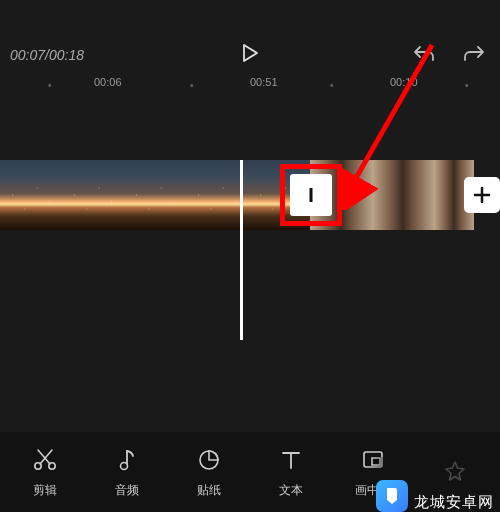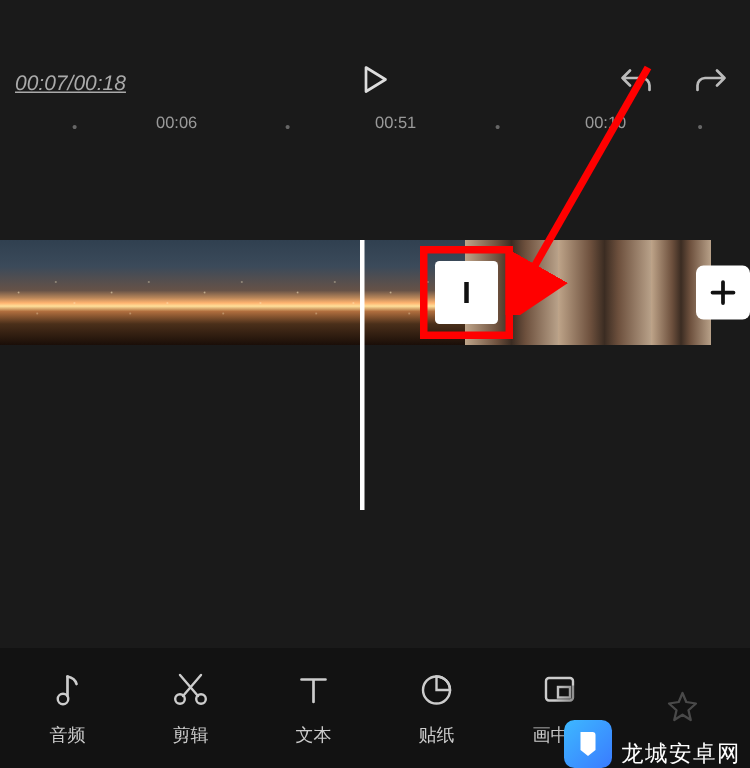--- a/index.html
+++ b/index.html
@@ -17,21 +17,20 @@
       display: flex;
       align-items: center;
       height: 70px;
       padding: 40px 10px 0 10px;
       position: relative;
     }
     .time-display {
       font-size: 14px;
       color: #aaa;
       font-style: italic;
-      text-decoration: underline;
     }
     .play-center {
       position: absolute;
       left: 50%;
       transform: translateX(-50%);
     }
     .play-btn { padding: 6px; cursor: pointer; }
     .undo-redo {
       position: absolute;
       right: 10px;
@@ -212,21 +211,21 @@
     <div class="redo-btn">
       <svg width="24" height="20" viewBox="0 0 24 20">
         <path d="M16 4 L21 9 L16 14 M21 9 H8 A5 5 0 0 0 3 14 V17" fill="none" stroke="#bbb" stroke-width="1.8" stroke-linecap="round" stroke-linejoin="round"></path>
       </svg>
     </div>
   </div>
 </div>
 
 <div class="time-ruler">
   <span class="ruler-dot" style="left:48px">•</span>
-  <span class="ruler-label" style="left:104px">00:06</span>
+  <span class="ruler-label" style="left:94px">00:06</span>
   <span class="ruler-dot" style="left:190px">•</span>
   <span class="ruler-label" style="left:250px">00:51</span>
   <span class="ruler-dot" style="left:330px">•</span>
   <span class="ruler-label" style="left:390px">00:10</span>
   <span class="ruler-dot" style="left:465px">•</span>
 </div>
 
 <div class="timeline-area">
   <div class="clips-row">
     <div class="clip-thumb sunset" style="width:62px"></div>
@@ -262,53 +261,53 @@
       <path d="M0 0 L10 5 L0 10 Z" fill="#ff0000"></path>
     </marker>
   </defs>
   <line x1="95" y1="5" x2="15" y2="145" stroke="#ff0000" stroke-width="5" marker-end="url(#ah)"></line>
 </svg>
 
 <div class="bottom-toolbar">
   <div class="tool-item">
     <div class="tool-icon">
       <svg width="26" height="26" viewBox="0 0 26 26">
+        <circle cx="6" cy="19" r="3.2" fill="none" stroke="#ccc" stroke-width="1.6"></circle>
+        <circle cx="20" cy="19" r="3.2" fill="none" stroke="#ccc" stroke-width="1.6"></circle>
+        <path d="M8 17 L20 3 M18 17 L6 3" stroke="#ccc" stroke-width="1.6" stroke-linecap="round"></path>
+      </svg>
+    </div>
+    <div class="tool-label">剪辑</div>
+  </div>
+  <div class="tool-item">
+    <div class="tool-icon">
+      <svg width="26" height="26" viewBox="0 0 26 26">
         <path d="M13 4 V17" stroke="#ccc" stroke-width="1.8" stroke-linecap="round"></path>
         <path d="M13 4 Q18 5 19 9" fill="none" stroke="#ccc" stroke-width="1.8" stroke-linecap="round"></path>
         <circle cx="10" cy="19" r="3.5" fill="none" stroke="#ccc" stroke-width="1.6"></circle>
       </svg>
     </div>
     <div class="tool-label">音频</div>
   </div>
   <div class="tool-item">
     <div class="tool-icon">
       <svg width="26" height="26" viewBox="0 0 26 26">
-        <circle cx="6" cy="19" r="3.2" fill="none" stroke="#ccc" stroke-width="1.6"></circle>
-        <circle cx="20" cy="19" r="3.2" fill="none" stroke="#ccc" stroke-width="1.6"></circle>
-        <path d="M8 17 L20 3 M18 17 L6 3" stroke="#ccc" stroke-width="1.6" stroke-linecap="round"></path>
-      </svg>
-    </div>
-    <div class="tool-label">剪辑</div>
-  </div>
-  <div class="tool-item">
-    <div class="tool-icon">
-      <svg width="26" height="26" viewBox="0 0 26 26">
-        <path d="M5 6 H21 M13 6 V21" stroke="#ccc" stroke-width="1.8" stroke-linecap="round"></path>
-      </svg>
-    </div>
-    <div class="tool-label">文本</div>
-  </div>
-  <div class="tool-item">
-    <div class="tool-icon">
-      <svg width="26" height="26" viewBox="0 0 26 26">
         <circle cx="13" cy="13" r="9" fill="none" stroke="#ccc" stroke-width="1.6"></circle>
         <path d="M13 4 A9 9 0 0 1 22 13 L13 13 Z" fill="none" stroke="#ccc" stroke-width="1.6"></path>
       </svg>
     </div>
     <div class="tool-label">贴纸</div>
+  </div>
+  <div class="tool-item">
+    <div class="tool-icon">
+      <svg width="26" height="26" viewBox="0 0 26 26">
+        <path d="M5 6 H21 M13 6 V21" stroke="#ccc" stroke-width="1.8" stroke-linecap="round"></path>
+      </svg>
+    </div>
+    <div class="tool-label">文本</div>
   </div>
   <div class="tool-item">
     <div class="tool-icon">
       <svg width="26" height="26" viewBox="0 0 26 26">
         <rect x="4" y="5" width="18" height="15" rx="2" fill="none" stroke="#ccc" stroke-width="1.6"></rect>
         <rect x="12" y="11" width="8" height="7" fill="none" stroke="#ccc" stroke-width="1.6"></rect>
       </svg>
     </div>
     <div class="tool-label">画中画</div>
   </div>

